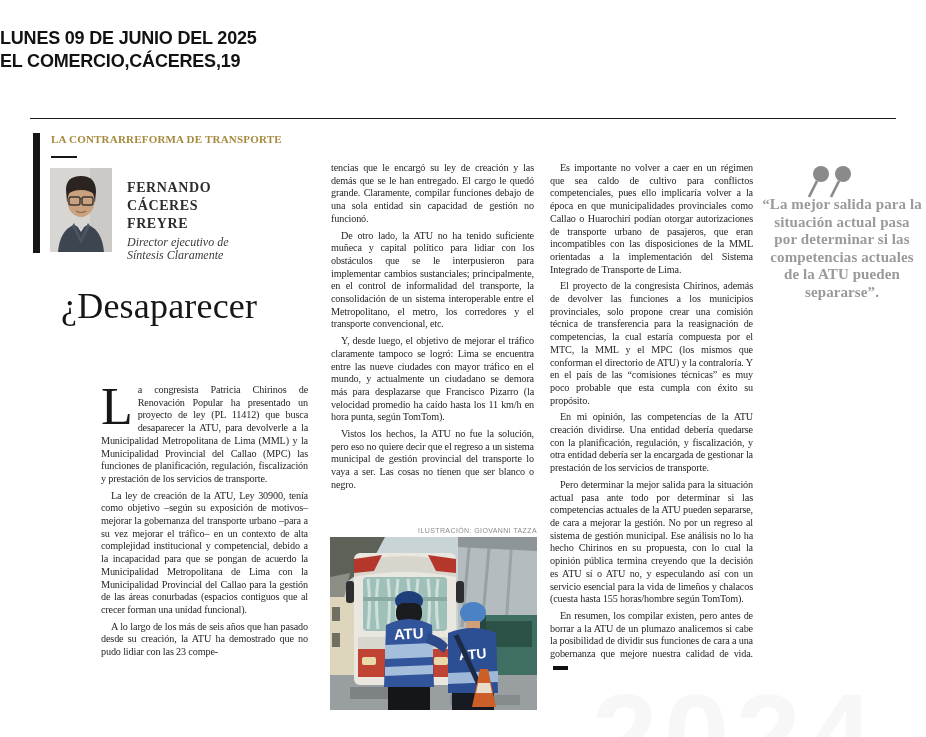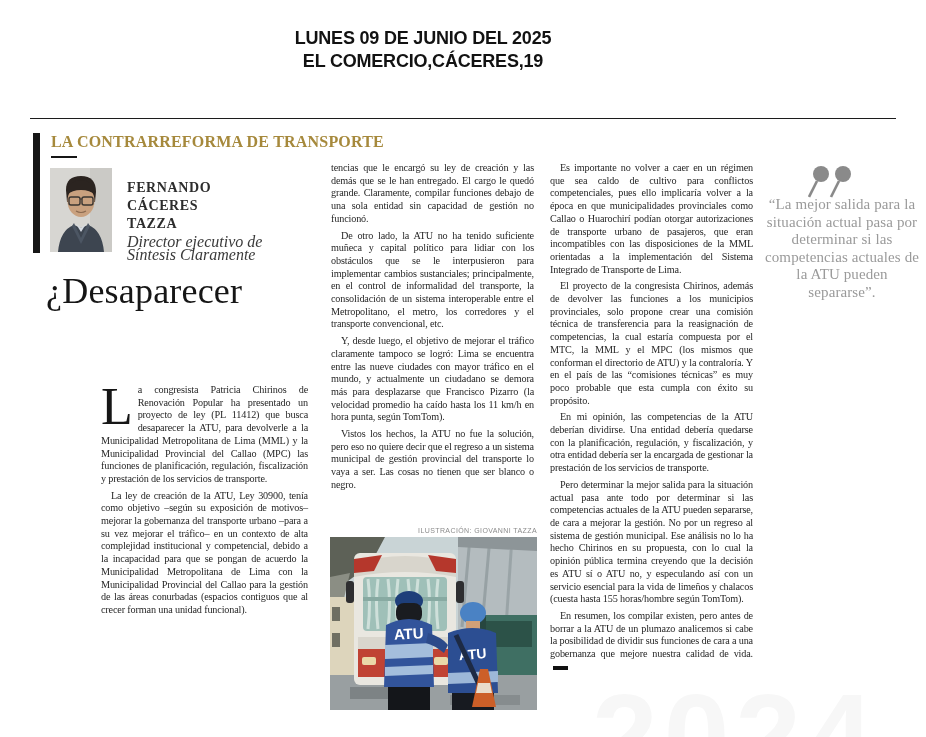--- a/index.html
+++ b/index.html
@@ -1,38 +1,38 @@
 <!DOCTYPE html>
 <html lang="es"><head>
 <meta charset="utf-8">
 <style>
   html,body{margin:0;padding:0;}
   body{width:926px;height:737px;position:relative;background:#ffffff;overflow:hidden;
        font-family:"Liberation Serif", serif;color:#232323;}
   [data-name]{box-sizing:border-box;}
 
   
-  .masthead{position:absolute;top:27px;left:12px;width:822px;text-align:center;
+  .masthead{position:absolute;top:27px;left:0;width:822px;
     font-family:"Liberation Sans", sans-serif;font-weight:bold;font-size:18px;
     line-height:23px;letter-spacing:-0.2px;color:#121212;}
 
   
   .top-rule{position:absolute;top:118px;left:30px;width:866px;height:1px;background:#1c1c1c;}
   .side-bar{position:absolute;top:133px;left:33px;width:7px;height:120px;background:#161616;}
   .byline-dash{position:absolute;top:156px;left:51px;width:26px;height:2px;background:#161616;}
 
   
-  .kicker{position:absolute;top:133px;left:51px;font-size:16px;font-weight:bold;
+  .kicker{position:absolute;top:133px;left:51px;font-size:11px;font-weight:bold;
     letter-spacing:0.2px;color:#a6893c;}
 
   
   .avatar{position:absolute;top:168px;left:50px;width:62px;height:84px;}
   .author-name{position:absolute;top:179px;left:127px;font-size:14px;line-height:18px;
     font-weight:600;letter-spacing:0.6px;color:#2d2d2d;}
-  .author-role{position:absolute;top:236px;left:127px;font-size:16px;line-height:12.5px;
+  .author-role{position:absolute;top:236px;left:127px;font-size:12px;line-height:12.5px;
     font-style:italic;color:#3a3a3a;}
 
   
   .headline{position:absolute;top:269px;left:45px;font-size:36px;line-height:43px;
     color:#161616;letter-spacing:0.2px;}
 
   
   .col{position:absolute;font-size:10.2px;line-height:12.7px;letter-spacing:-0.15px;
     text-align:justify;color:#262626;overflow:hidden;}
   .col p{margin:4px;}
@@ -44,21 +44,21 @@
   .tombstone{display:inline-block;width:15px;height:4px;background:#111;margin-left:3px;}
 
   
   .illo-credit{position:absolute;top:527px;left:328px;width:209px;text-align:right;
     font-family:"Liberation Sans", sans-serif;font-size:7px;letter-spacing:0.4px;color:#8b8b8b;}
   .illo{position:absolute;top:537px;left:330px;width:207px;height:173px;}
 
   
   .quote-icon{position:absolute;top:163px;left:808px;width:48px;height:44px;}
   .pull-quote{position:absolute;top:196px;left:762px;width:160px;text-align:center;
-    font-size:15px;line-height:17.5px;font-weight:normal;color:#9a9a9a;letter-spacing:0.1px;}
+    font-size:15px;line-height:17.5px;font-weight:bold;color:#9a9a9a;letter-spacing:0.1px;}
 
   
   .watermark{position:absolute;top:668px;left:592px;font-family:"Liberation Sans", sans-serif;
     font-weight:bold;font-size:118px;letter-spacing:6px;color:rgba(20,20,20,0.035);}
 </style>
 </head>
 <body data-name="newspaper-page">
 
 <div class="masthead" data-name="masthead">
   <div data-name="masthead-date">LUNES 09 DE JUNIO DEL 2025</div>
@@ -84,47 +84,48 @@
     <path d="M26 43 Q31 46 36 43" stroke="#8a6a50" stroke-width="1.2" fill="none"></path>
     <path d="M8 84 Q10 62 24 57 L31 60 L38 57 Q52 62 54 84 Z" fill="#3d4550"></path>
     <path d="M26 56 L31 64 L36 56 L31 60 Z" fill="#d8dde4"></path>
     <path d="M24 55 L31 70 L38 55 L40 58 L31 76 L22 58 Z" fill="#4c5663"></path>
   </svg>
 </div>
 
 <div class="author-name" data-name="author-name">
   <div data-name="author-name-line">FERNANDO</div>
   <div data-name="author-name-line">CÁCERES</div>
-  <div data-name="author-name-line">TAZZA</div>
+  <div data-name="author-name-line">FREYRE</div>
 </div>
 <div class="author-role" data-name="author-role">
   <div data-name="author-role-line">Director ejecutivo de</div>
   <div data-name="author-role-line">Síntesis Claramente</div>
 </div>
 
-<h1 class="headline" style="margin:1px;font-weight:normal;" data-name="article-headline">
+<h1 class="headline" style="margin:16px;font-weight:normal;" data-name="article-headline">
   <div data-name="headline-line-1">¿Desaparecer</div>
 </h1>
 
 <div class="col col1" data-name="body-column-1">
   <p data-name="paragraph"><span class="dropcap" data-name="drop-cap">L</span><span data-name="paragraph-text">a congresista Patricia Chirinos de Renovación Popular ha presentado un proyecto de ley (PL 11412) que busca desaparecer la ATU, para devolverle a la Municipalidad Metropolitana de Lima (MML) y la Municipalidad Provincial del Callao (MPC) las funciones de planificación, regulación, fiscalización y prestación de los servicios de transporte.</span></p>
   <p class="ind" data-name="paragraph">La ley de creación de la ATU, Ley 30900, tenía como objetivo –según su exposición de motivos– mejorar la gobernanza del transporte urbano –para a su vez mejorar el tráfico– en un contexto de alta complejidad institucional y competencial, debido a la incapacidad para que se pongan de acuerdo la Municipalidad Metropolitana de Lima con la Municipalidad Provincial del Callao para la gestión de las áreas conurbadas (espacios contiguos que al crecer forman una unidad funcional).</p>
+  <p class="ind" data-name="paragraph">A lo largo de los más de seis años que han pasado desde su creación, la ATU ha demostrado que no pudo lidiar con las 23 compe-</p>
 </div>
 
 <div class="col col2" data-name="body-column-2">
   <p data-name="paragraph">tencias que le encargó su ley de creación y las demás que se le han entregado. El cargo le quedó grande. Claramente, compilar funciones debajo de una sola entidad sin capacidad de gestión no funcionó.</p>
   <p class="ind" data-name="paragraph">De otro lado, la ATU no ha tenido suficiente muñeca y capital político para lidiar con los obstáculos que se le interpusieron para implementar cambios sustanciales; principalmente, en el control de informalidad del transporte, la consolidación de un sistema interoperable entre el Metropolitano, el metro, los corredores y el transporte convencional, etc.</p>
   <p class="ind" data-name="paragraph">Y, desde luego, el objetivo de mejorar el tráfico claramente tampoco se logró: Lima se encuentra entre las nueve ciudades con mayor tráfico en el mundo, y actualmente un ciudadano se demora más para desplazarse que Francisco Pizarro (la velocidad promedio ha caído hasta los 11 km/h en hora punta, según TomTom).</p>
   <p class="ind" data-name="paragraph">Vistos los hechos, la ATU no fue la solución, pero eso no quiere decir que el regreso a un sistema municipal de gestión provincial del transporte lo vaya a ser. Las cosas no tienen que ser blanco o negro.</p>
 </div>
 
 <div class="col col3" data-name="body-column-3">
   <p class="ind" data-name="paragraph">Es importante no volver a caer en un régimen que sea caldo de cultivo para conflictos competenciales, pues ello implicaría volver a la época en que municipalidades provinciales como Callao o Huarochirí podían otorgar autorizaciones de transporte urbano de pasajeros, que eran incompatibles con las disposiciones de la MML orientadas a la implementación del Sistema Integrado de Transporte de Lima.</p>
   <p class="ind" data-name="paragraph">El proyecto de la congresista Chirinos, además de devolver las funciones a los municipios provinciales, solo propone crear una comisión técnica de transferencia para la reasignación de competencias, la cual estaría compuesta por el MTC, la MML y el MPC (los mismos que conforman el directorio de ATU) y la contraloría. Y en el país de las “comisiones técnicas” es muy poco probable que esta cumpla con éxito su propósito.</p>
-  <p class="ind" data-name="paragraph">En mi opinión, las competencias de la ATU deberían dividirse. Una entidad debería quedarse con la planificación, regulación, y fiscalización, y otra entidad debería ser la encargada de gestionar la prestación de los servicios de transporte.</p>
+  <p class="ind" data-name="paragraph">En mi opinión, las competencias de la ATU creación dividirse. Una entidad debería quedarse con la planificación, regulación, y fiscalización, y otra entidad debería ser la encargada de gestionar la prestación de los servicios de transporte.</p>
   <p class="ind" data-name="paragraph">Pero determinar la mejor salida para la situación actual pasa ante todo por determinar si las competencias actuales de la ATU pueden separarse, de cara a mejorar la gestión. No por un regreso al sistema de gestión municipal. Ese análisis no lo ha hecho Chirinos en su propuesta, con lo cual la opinión pública termina creyendo que la decisión es ATU sí o ATU no, y especulando así con un servicio esencial para la vida de limeños y chalacos (cuesta hasta 155 horas/hombre según TomTom).</p>
   <p class="ind" data-name="paragraph"><span data-name="paragraph-text">En resumen, los compilar existen, pero antes de borrar a la ATU de un plumazo analicemos si cabe la posibilidad de dividir sus funciones de cara a una gobernanza que mejore nuestra calidad de vida.</span><span class="tombstone" data-name="article-end-mark"></span></p>
 </div>
 
 <div class="illo-credit" data-name="illustration-credit">ILUSTRACIÓN: GIOVANNI TAZZA</div>
 <div class="illo" data-name="illustration">
   <svg width="207" height="173" viewBox="0 0 207 173" data-name="atu-inspectors-illustration">
 
     <rect width="207" height="173" fill="#c9d4d6"></rect>
 

